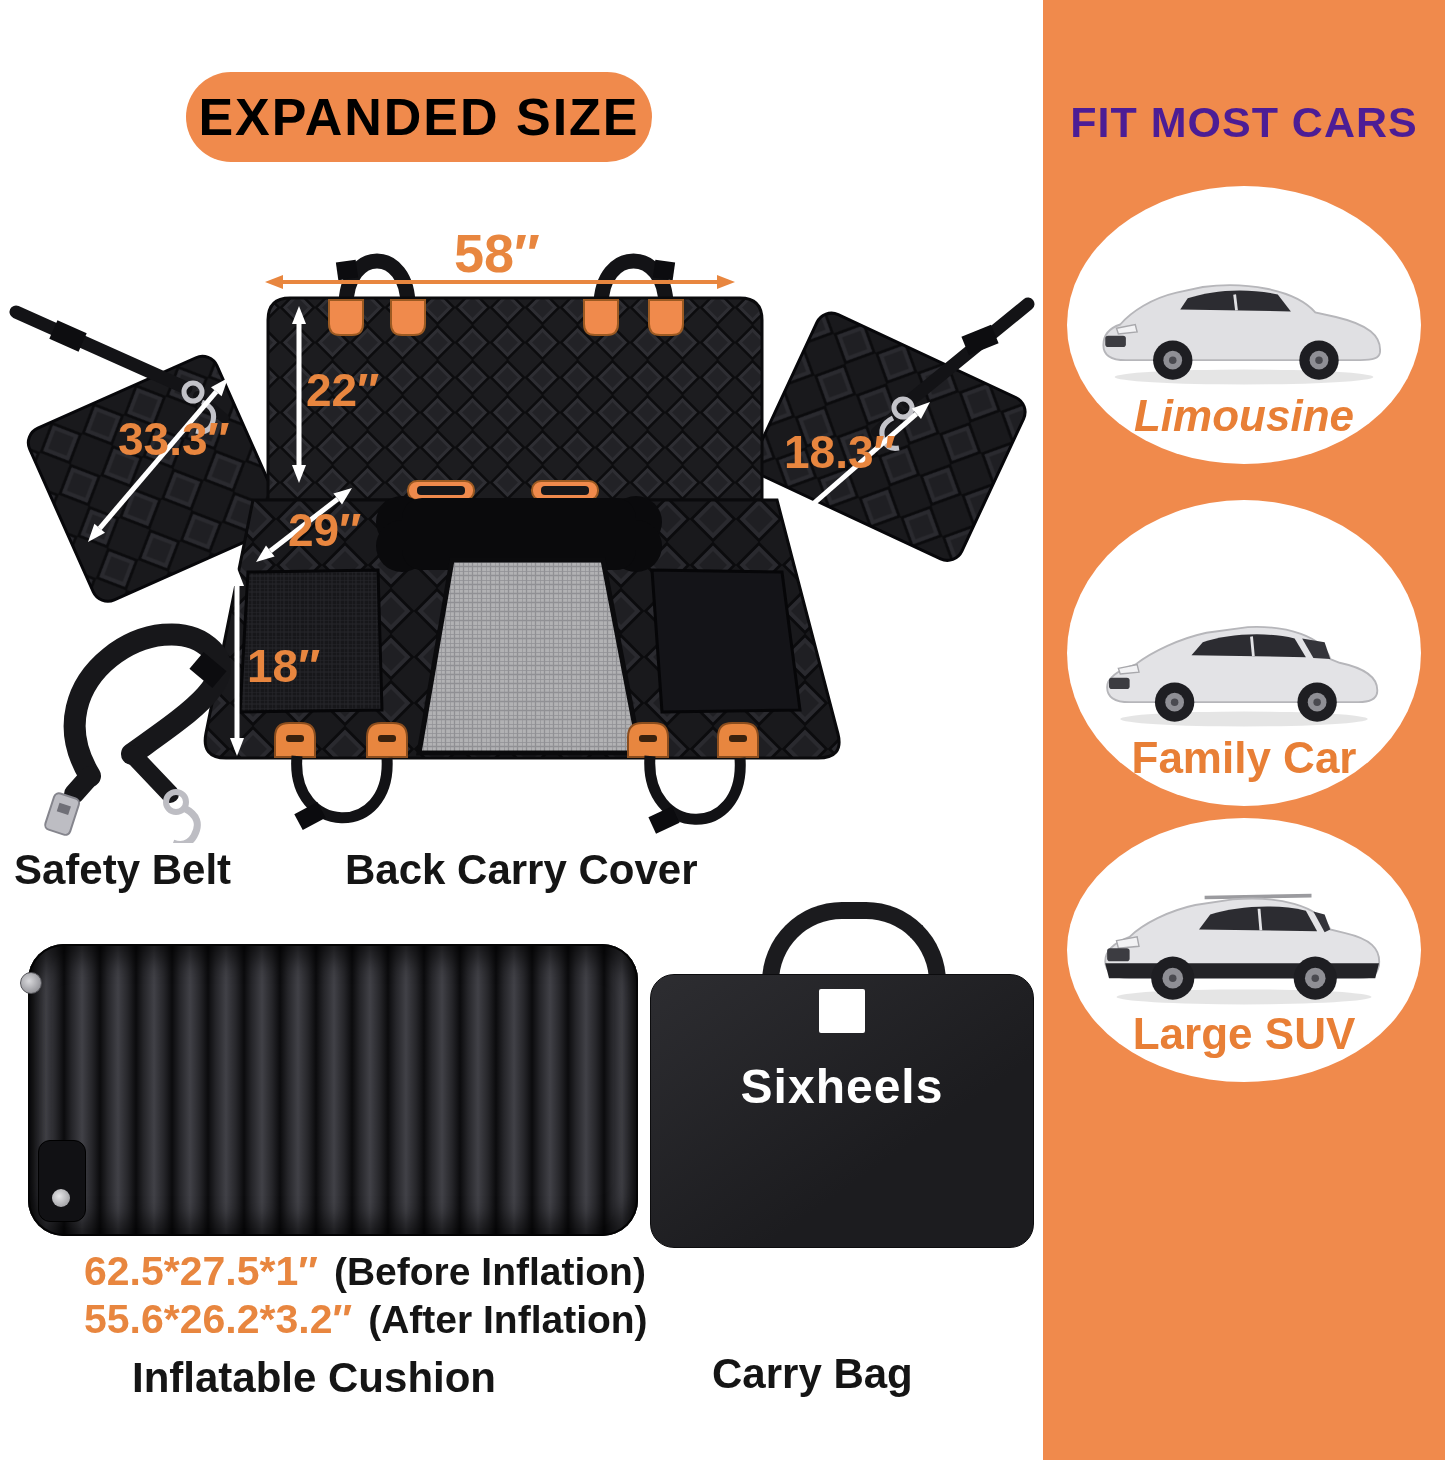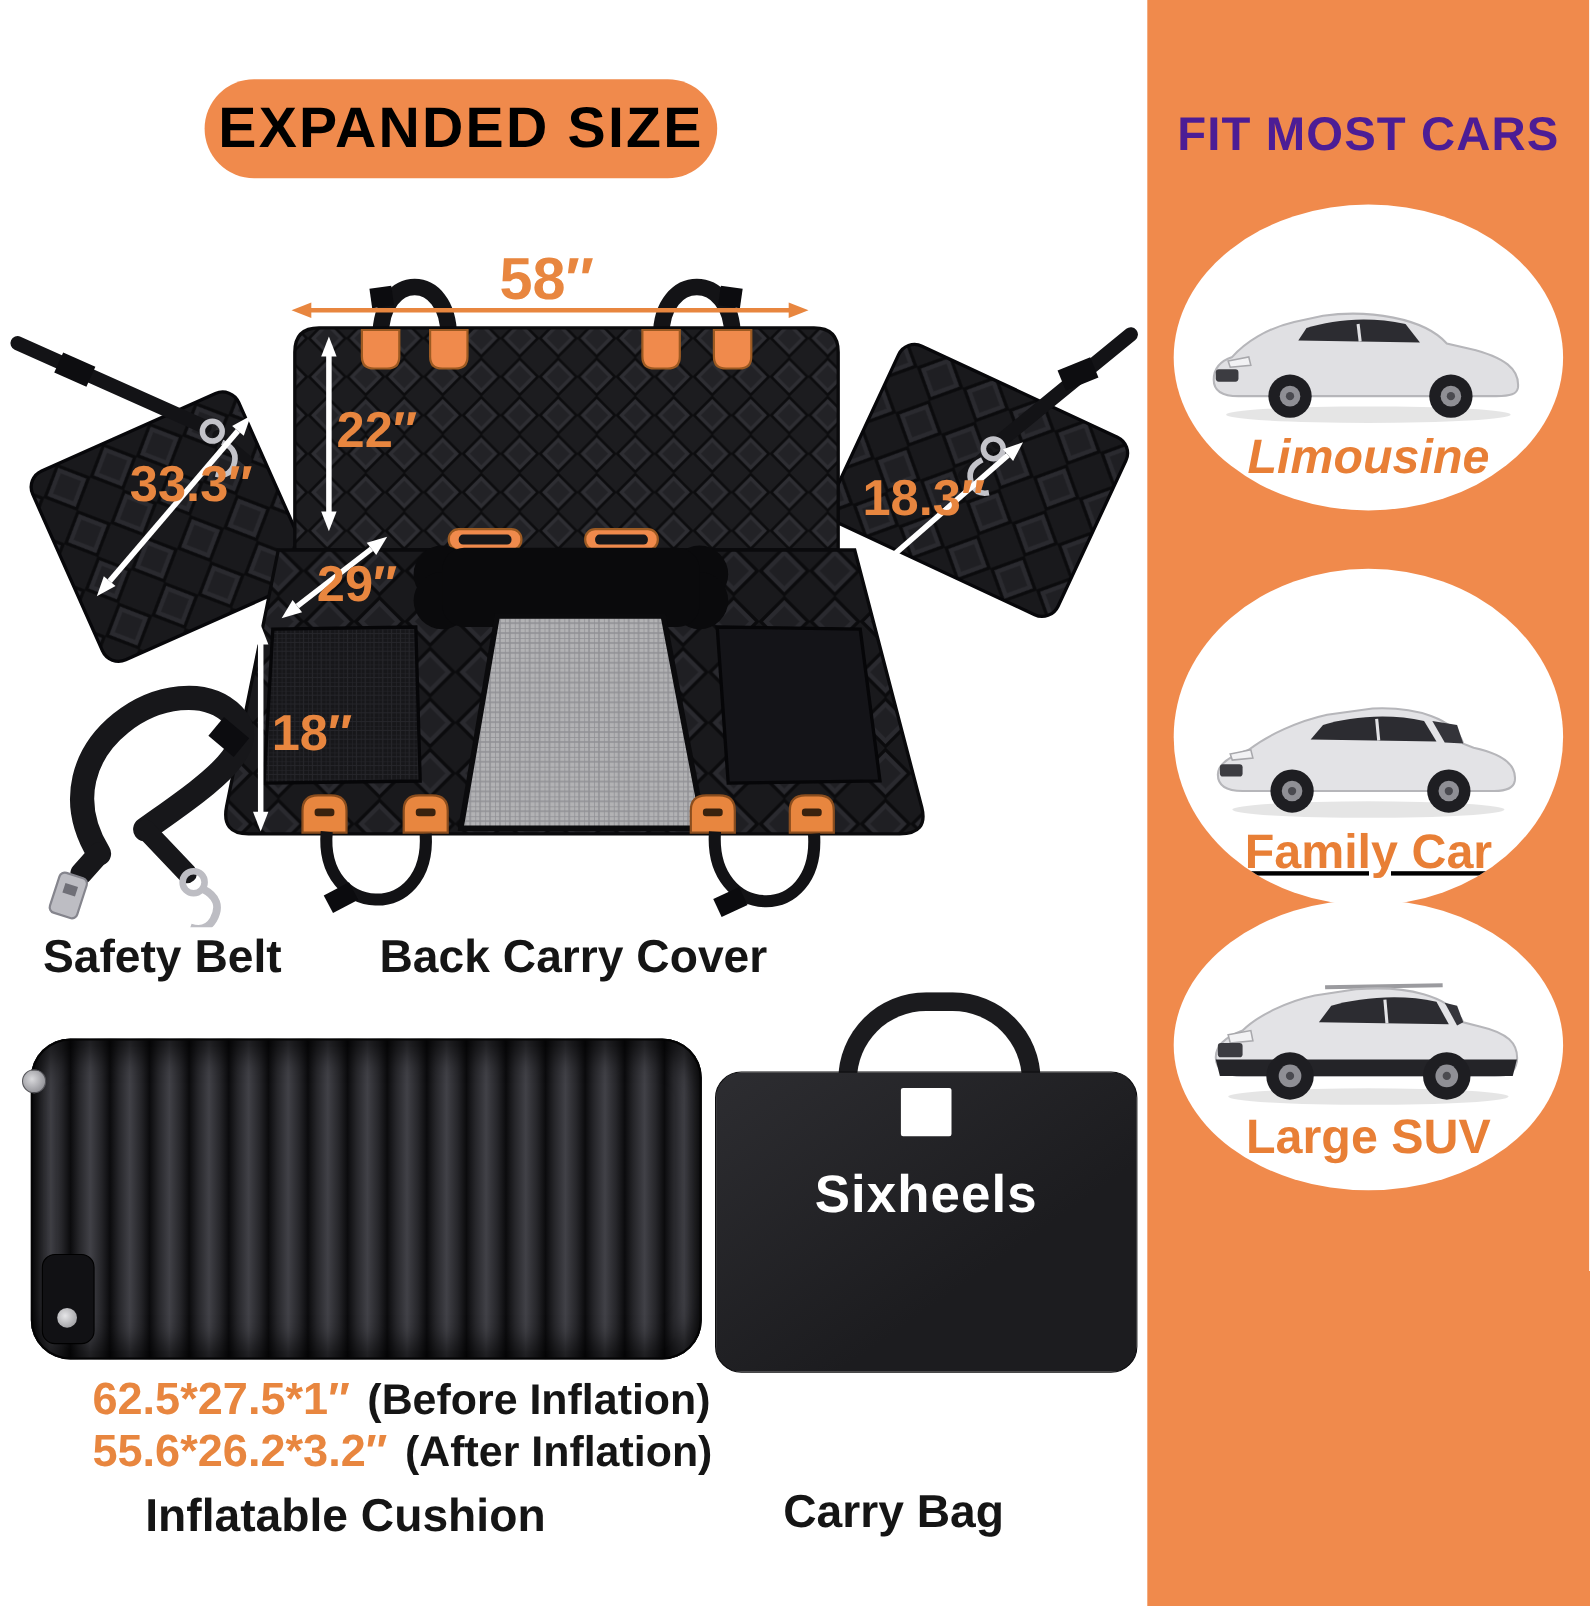--- a/index.html
+++ b/index.html
@@ -18,21 +18,21 @@
   .diagram{left:0;top:220px;}
   .diagram text{font-family:"Liberation Sans",sans-serif;font-weight:700;}
   .dimtext{fill:var(--dim-orange);}
   .fs54{font-size:54px;}
   .fs46{font-size:46px;}
   .orange-fill{fill:var(--orange);}
   .clip-fill{fill:var(--dim-orange);}
 
   
   .lbl{color:var(--text-black);font-weight:700;font-size:42px;white-space:nowrap;}
-  .safety-label{left:14px;top:846px;margin-left:25px;}
+  .safety-label{left:14px;top:846px;}
   .bsc-label{left:345px;top:846px;}
   .cushion-label{left:132px;top:1354px;text-align:right;}
   .bag-label{left:712px;top:1350px;}
 
   
   .cushion{
     left:28px;top:944px;width:610px;height:292px;border-radius:36px;
     background:repeating-linear-gradient(90deg,#0b0b0d 0px,#26262a 8px,#414147 18px,#26262a 28px,#0b0b0d 36px);
     box-shadow:inset 0 16px 20px rgba(0,0,0,.55), inset 0 -16px 20px rgba(0,0,0,.55), inset 0 0 0 2px #0a0a0b;
   }
@@ -59,21 +59,21 @@
     color:#ffffff;font-size:48px;font-weight:700;letter-spacing:1px;}
 
   
   .fit-panel{left:1043px;top:0;width:402px;height:1460px;background:var(--orange);}
   .fit-title{position:absolute;left:0;top:62px;width:100%;text-align:center;
     color:#4c1d95;font-size:43px;font-weight:700;letter-spacing:1px;white-space:nowrap;margin-top:36px;}
   .car-circle{position:absolute;left:24px;width:354px;border-radius:50%;background:#ffffff;
     display:flex;flex-direction:column;align-items:center;justify-content:flex-end;
     overflow:hidden;padding-bottom:0;box-sizing:border-box;}
   .c1{top:186px;height:278px;font-style:italic;}
-  .c2{top:517px;height:306px;text-decoration:underline;}
+  .c2{top:500px;height:306px;}
   .c3{top:818px;height:264px;}
   .c4{top:1124px;height:264px;}
   .car-label{color:var(--label-orange);font-size:44px;font-weight:700;white-space:nowrap;
     padding-bottom:26px;line-height:1;}
   .car-art{display:block;margin-bottom:2px;}
 </style>
 </head>
 <body>
 
 <div class="canvas">

